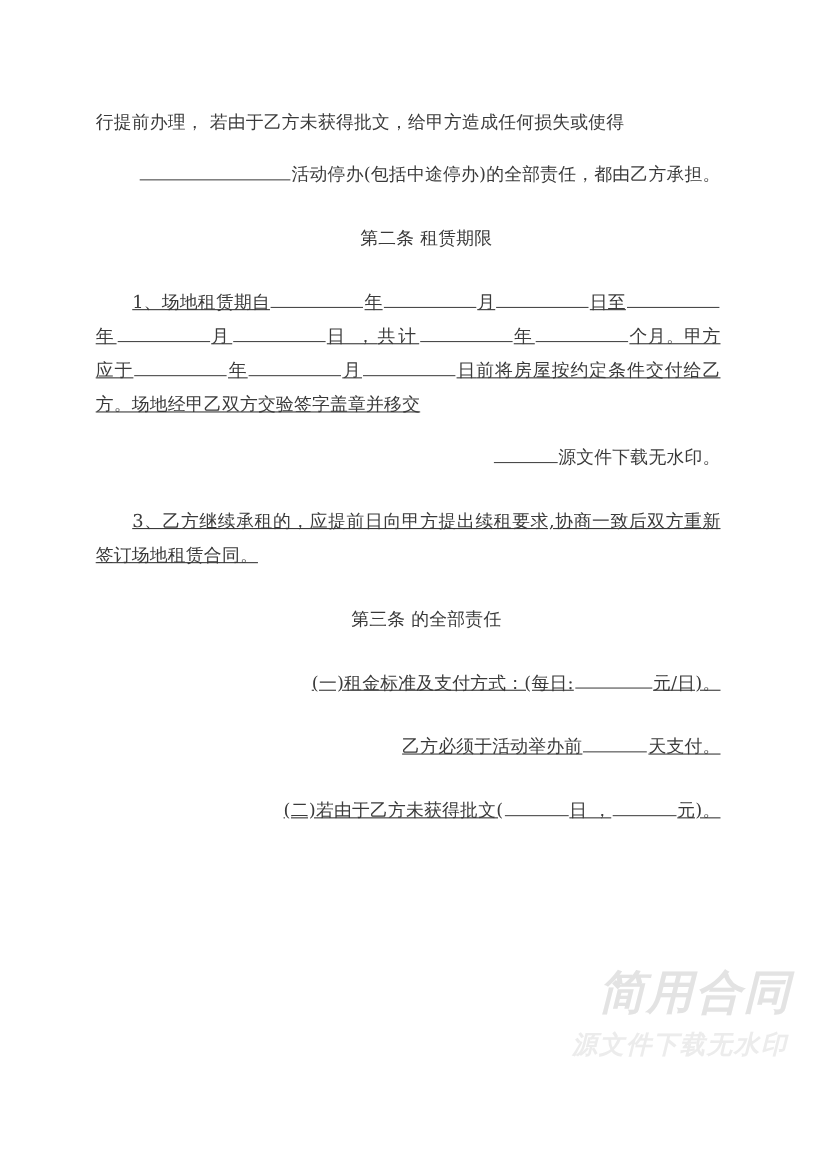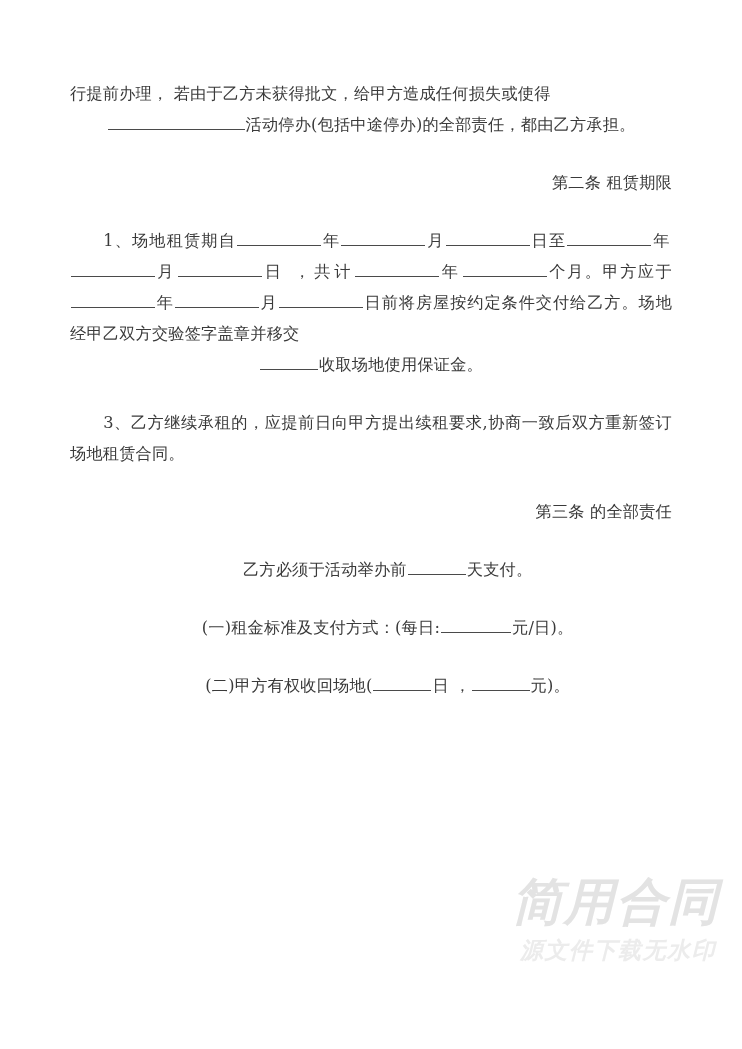--- a/index.html
+++ b/index.html
@@ -26,36 +26,36 @@
     left: 70px;
     top: 78px;
     width: 602px;
     color: #3a3a3a;
     font-size: 16.2px;
     line-height: 31px;
     letter-spacing: 0.2px;
   }
 
   .para {
-    margin: 0;
+    margin: 17px;
     text-align: justify;
     text-justify: inter-ideograph;
     word-break: break-all;
   }
   .gap-md { margin-top: 27px; }
 
-  .indent2 { text-indent: 2.05em; }
+  .indent2 { text-indent: 2.05em; text-decoration: underline; }
 
   
   .heading {
-    text-align: right;
+    text-align: center;
     text-indent: 2.05em;
   }
 
-  .noj { text-align: center; }
+  .noj { text-align: right; }
 
   
   .blank {
     display: inline-block;
     border-bottom: 1px solid #4a4a4a;
     vertical-align: baseline;
     height: 0.92em;
     margin: 0 1px;
   }
   .b-sm { width: 58px; }
@@ -78,21 +78,21 @@
     pointer-events: none;
     user-select: none;
   }
   #wm-big {
     position: absolute;
     right: 14px;
     top: -10px;
     font-family: "DejaVu Sans", "Liberation Sans", sans-serif;
     font-weight: bold;
     font-style: italic;
-    font-size: 50px;
+    font-size: 42px;
     line-height: 62px;
     color: #e3e3e3;
     letter-spacing: 2px;
     white-space: nowrap;
   }
   #wm-sub {
     position: absolute;
     right: 18px;
     top: 56px;
     font-family: "DejaVu Sans", "Liberation Sans", sans-serif;
@@ -113,32 +113,32 @@
   <div id="doc">
 
     <p class="para"><span>行提前办理，  若由于乙方未获得批文，给甲方造成任何损失或使得</span></p>
 
     <p class="para noj"><span class="blank b-lead"></span><span>活动停办(包括中途停办)的全部责任，都由乙方承担。</span></p>
 
     <p class="para heading gap-md"><span>第二条  租赁期限</span></p>
 
     <p class="para indent2 gap-md"><span>1、场地租赁期自</span><span class="blank b-lg"></span><span>年</span><span class="blank b-lg"></span><span>月</span><span class="blank b-lg"></span><span>日至</span><span class="blank b-lg"></span><span class="wide">年</span><span class="blank b-lg"></span><span class="wide">月</span><span class="blank b-lg"></span><span class="wide">日 ，</span><span class="wide">共计</span><span class="blank b-lg"></span><span class="wide">年</span><span class="blank b-lg"></span><span>个月。甲方应于</span><span class="blank b-lg"></span><span>年</span><span class="blank b-lg"></span><span>月</span><span class="blank b-lg"></span><span>日</span><span>前将房屋按约定条件交付给乙方。场地经甲乙双方交验签字盖章并移交</span></p>
 
-    <p class="para noj"><span class="blank b-sm"></span><span>收取场地使用保证金。</span></p>
+    <p class="para noj"><span class="blank b-sm"></span><span>源文件下载无水印。</span></p>
 
 
     <p class="para indent2 gap-md"><span>3、乙方继续承租的，应提前日向甲方提出续租要求,协商一致后双方重新签订场地租赁合同。</span></p>
 
     <p class="para heading gap-md"><span>第三条  的全部责任</span></p>
 
+    <p class="para noj indent2 gap-md"><span>(一)租金标准及支付方式：(每日:</span><span class="blank b-md"></span><span>元/日)。</span></p>
+
     <p class="para noj indent2 gap-md"><span>乙方必须于活动举办前</span><span class="blank b-sm"></span><span>天支付。</span></p>
 
-    <p class="para noj indent2 gap-md"><span>(一)租金标准及支付方式：(每日:</span><span class="blank b-md"></span><span>元/日)。</span></p>
-
-    <p class="para noj indent2 gap-md"><span>(二)甲方有权收回场地(</span><span class="blank b-sm"></span><span>日 ，</span><span class="blank b-sm"></span><span>元)。</span></p>
+    <p class="para noj indent2 gap-md"><span>(二)若由于乙方未获得批文(</span><span class="blank b-sm"></span><span>日 ，</span><span class="blank b-sm"></span><span>元)。</span></p>
 
 
 
   </div>
 
   <div id="watermark">
     <div id="wm-big">简用合同</div>
     <div id="wm-sub">源文件下载无水印</div>
   </div>
 

